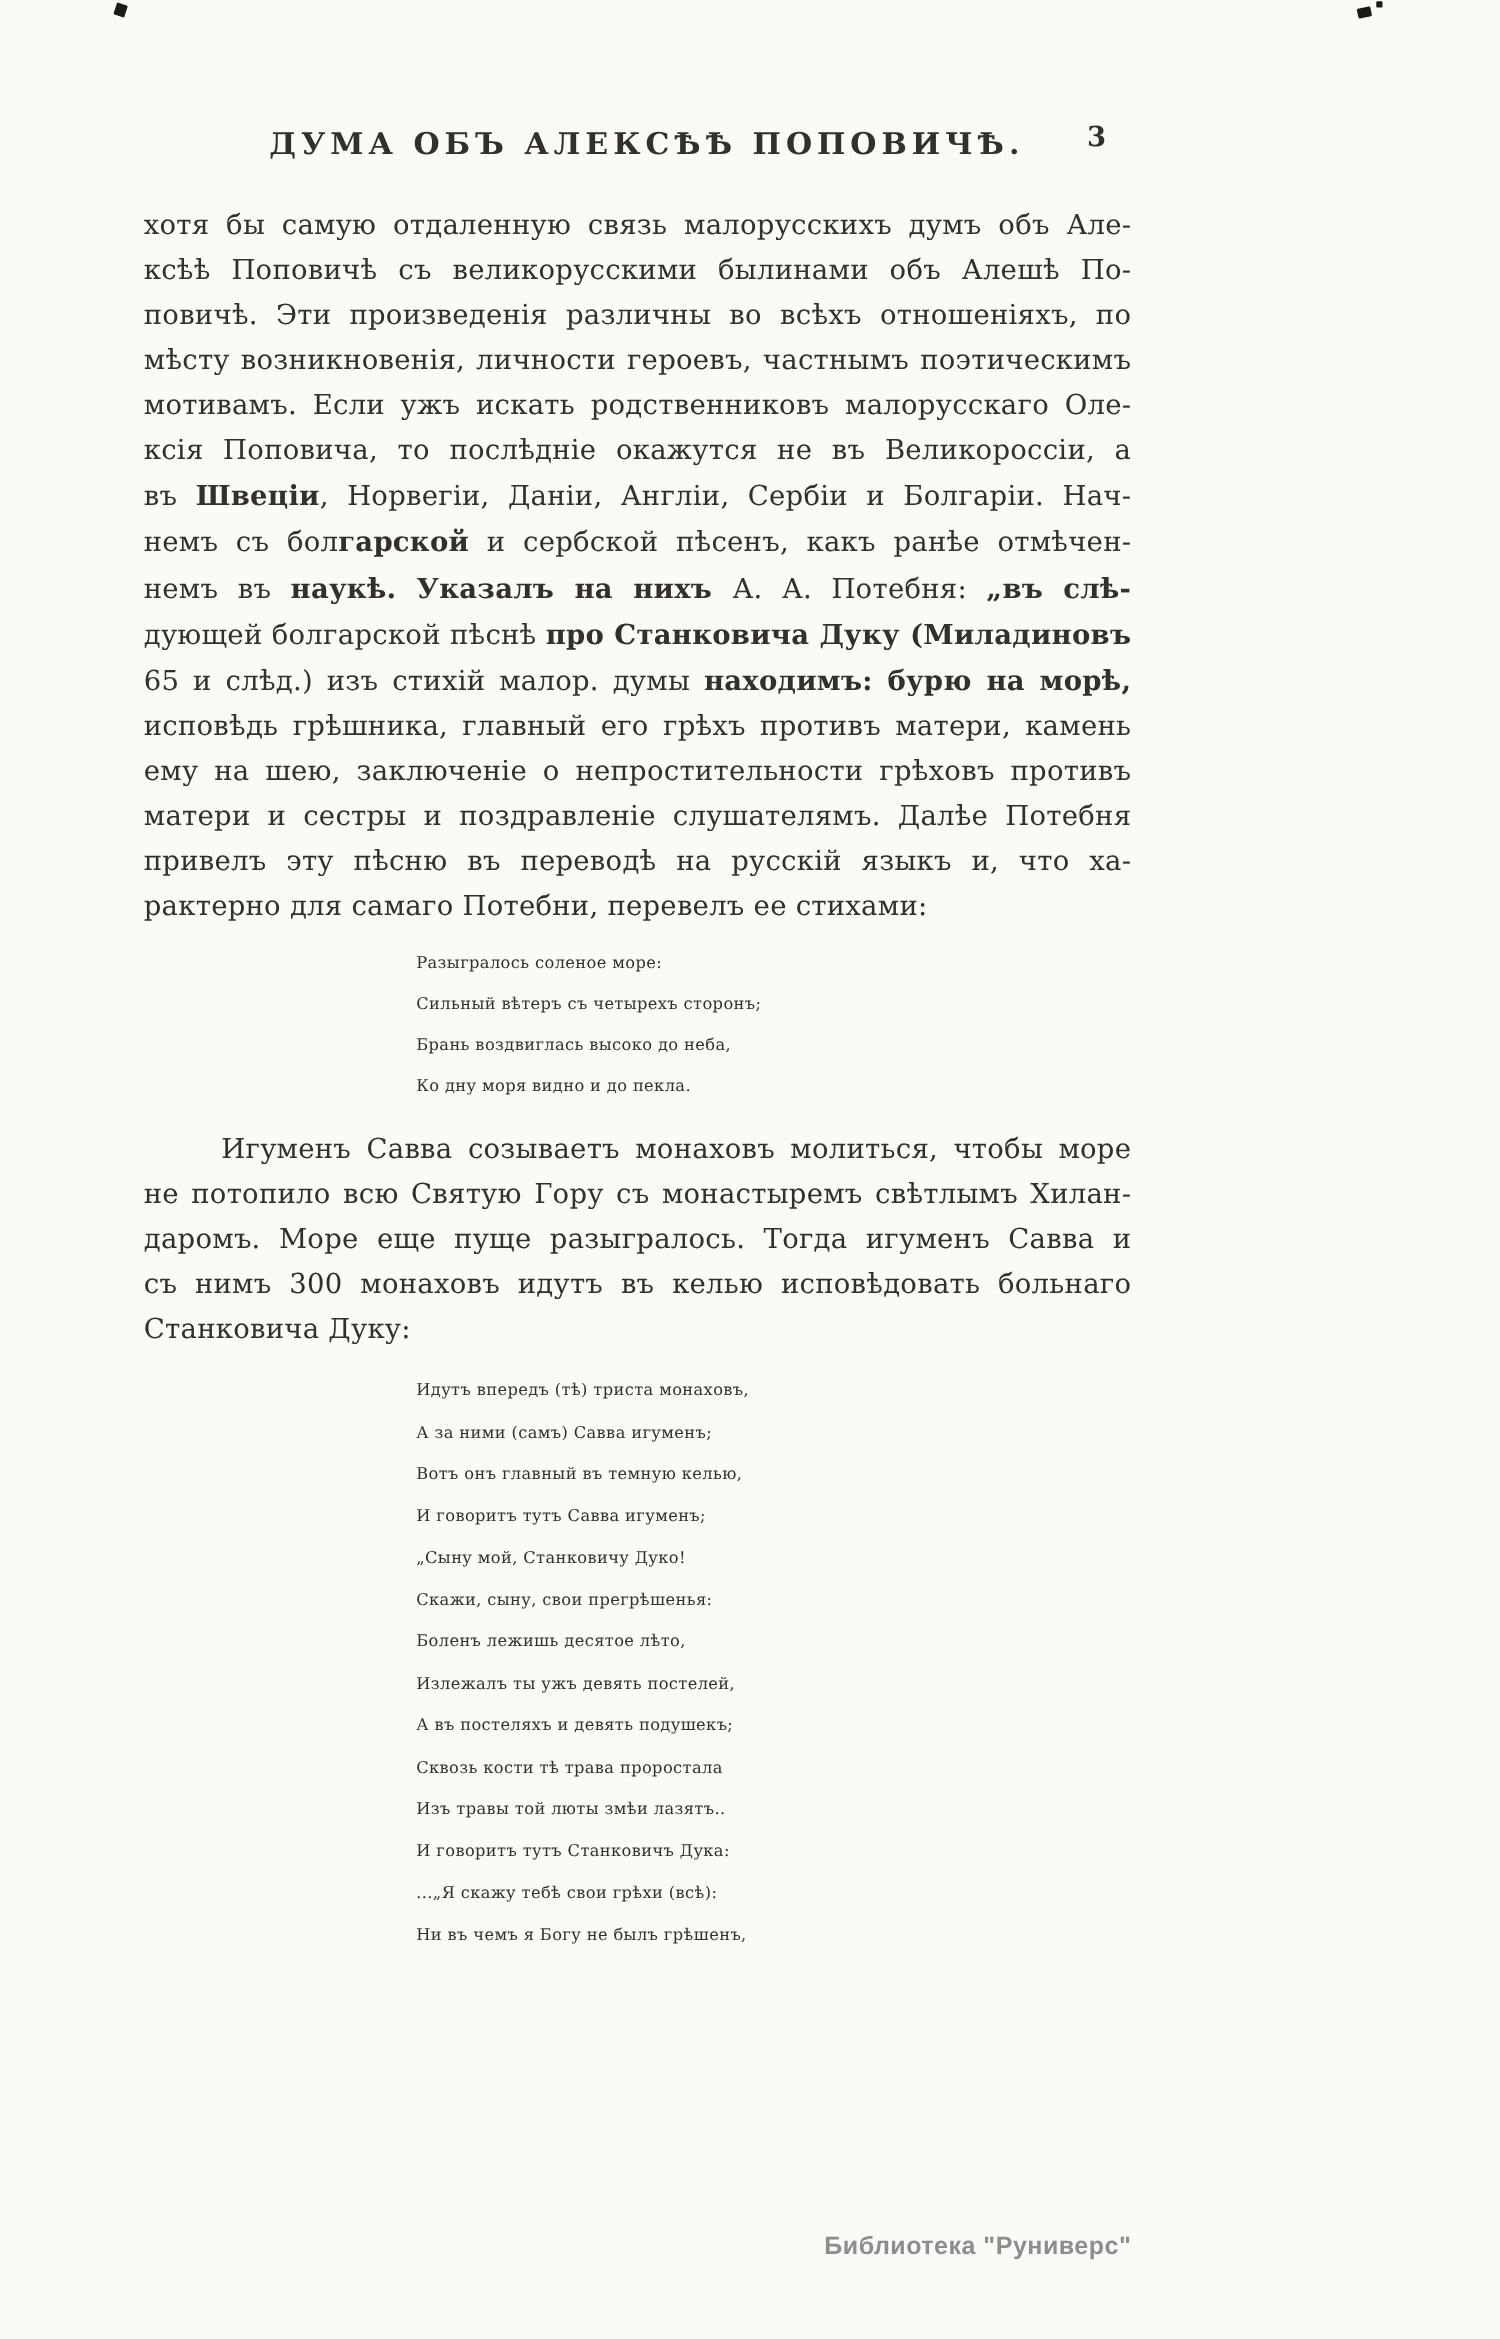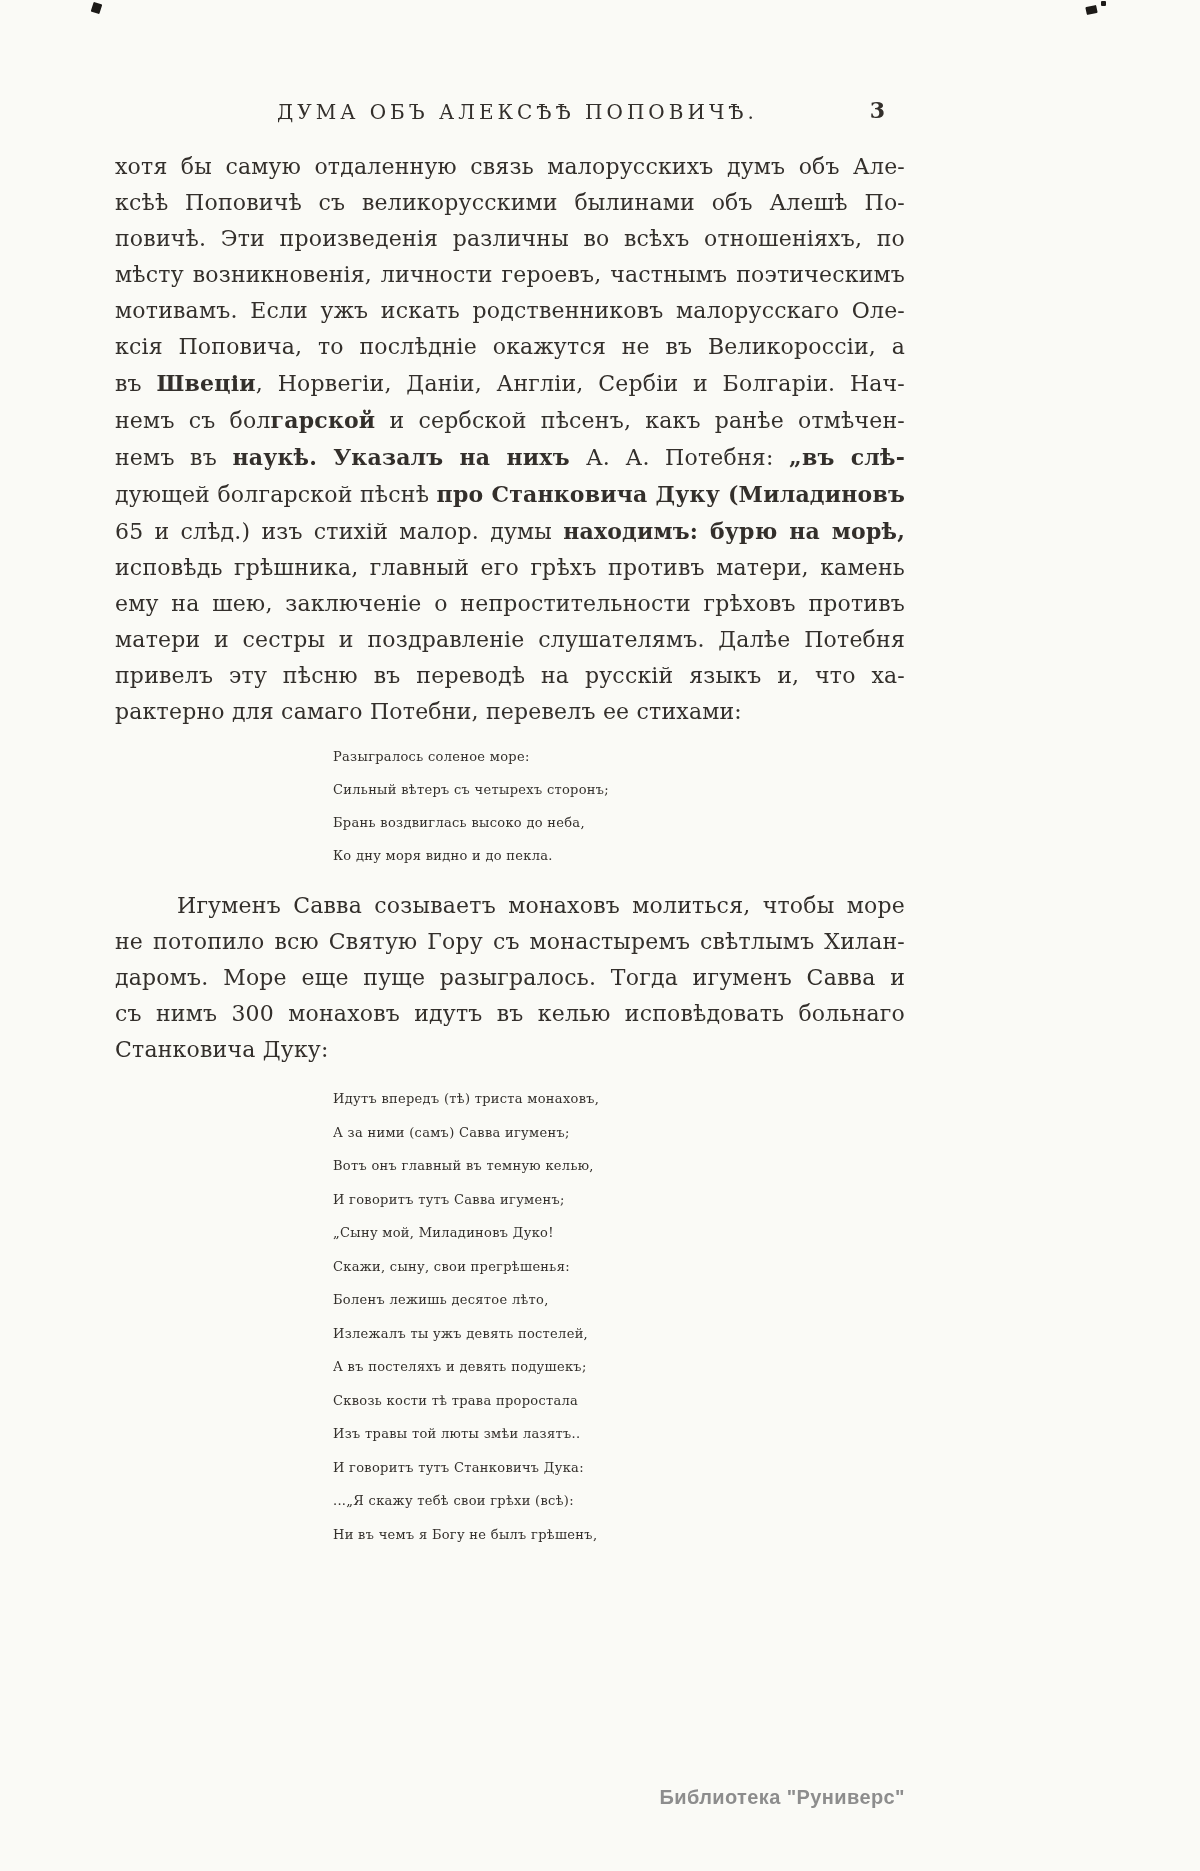--- a/index.html
+++ b/index.html
@@ -26,30 +26,30 @@
 
   .content{
     position:absolute;
     left:115px; top:100px;
     width:790px;
   }
   .header{ position:relative; height:34px; }
   .running-title{
     position:absolute; left:15px; right:0;
     text-align:center;
-    font-weight:normal;
-    font-size:20px;
+    font-weight:bold;
+    font-size:24px;
     letter-spacing:4px;
   }
   .page-number{
     position:absolute; right:20px; top:-3px;
     font-weight:bold; font-size:22px;
   }
 
-  .text-blocks{ margin-top:15px; }
+  .text-blocks{ margin-top:29px; }
 
   .paragraph{
     font-size:22px;
     line-height:36px;
     letter-spacing:0.2px;
   }
   .paragraph .line{ text-align:justify; }
   .paragraph .line.just{ text-align-last:justify; }
   .paragraph .line.ind{ text-indent:62px; }
   .b{ font-weight:bold; }
@@ -119,21 +119,21 @@
           <div class="line just"><span>не потопило всю Святую Гору съ монастыремъ свѣтлымъ Хилан-</span></div>
           <div class="line just"><span>даромъ. Море еще пуще разыгралось. Тогда игуменъ Савва и</span></div>
           <div class="line just"><span>съ нимъ 300 монаховъ идутъ въ келью исповѣдовать больнаго</span></div>
           <div class="line"><span>Станковича Дуку:</span></div>
         </div>
         <div class="verse">
           <div class="line">Идутъ впередъ (тѣ) триста монаховъ,</div>
           <div class="line">А за ними (самъ) Савва игуменъ;</div>
           <div class="line">Вотъ онъ главный въ темную келью,</div>
           <div class="line">И говоритъ тутъ Савва игуменъ;</div>
-          <div class="line">„Сыну мой, Миладиновъ Дуко!</div>
+          <div class="line">„Сыну мой, Станковичу Дуко!</div>
           <div class="line">Скажи, сыну, свои прегрѣшенья:</div>
           <div class="line">Боленъ лежишь десятое лѣто,</div>
           <div class="line">Излежалъ ты ужъ девять постелей,</div>
           <div class="line">А въ постеляхъ и девять подушекъ;</div>
           <div class="line">Сквозь кости тѣ трава проростала</div>
           <div class="line">Изъ травы той люты змѣи лазятъ..</div>
           <div class="line">И говоритъ тутъ Станковичъ Дука:</div>
           <div class="line">...„Я скажу тебѣ свои грѣхи (всѣ):</div>
           <div class="line">Ни въ чемъ я Богу не былъ грѣшенъ,</div>
         </div>

